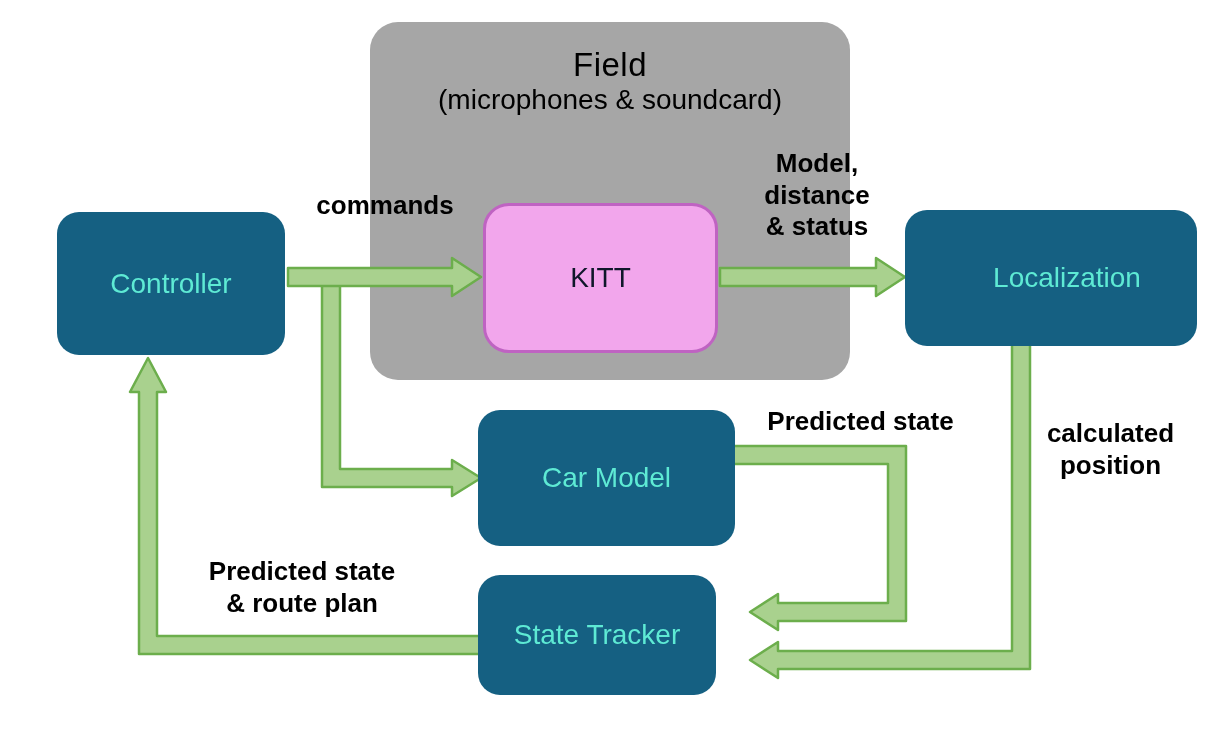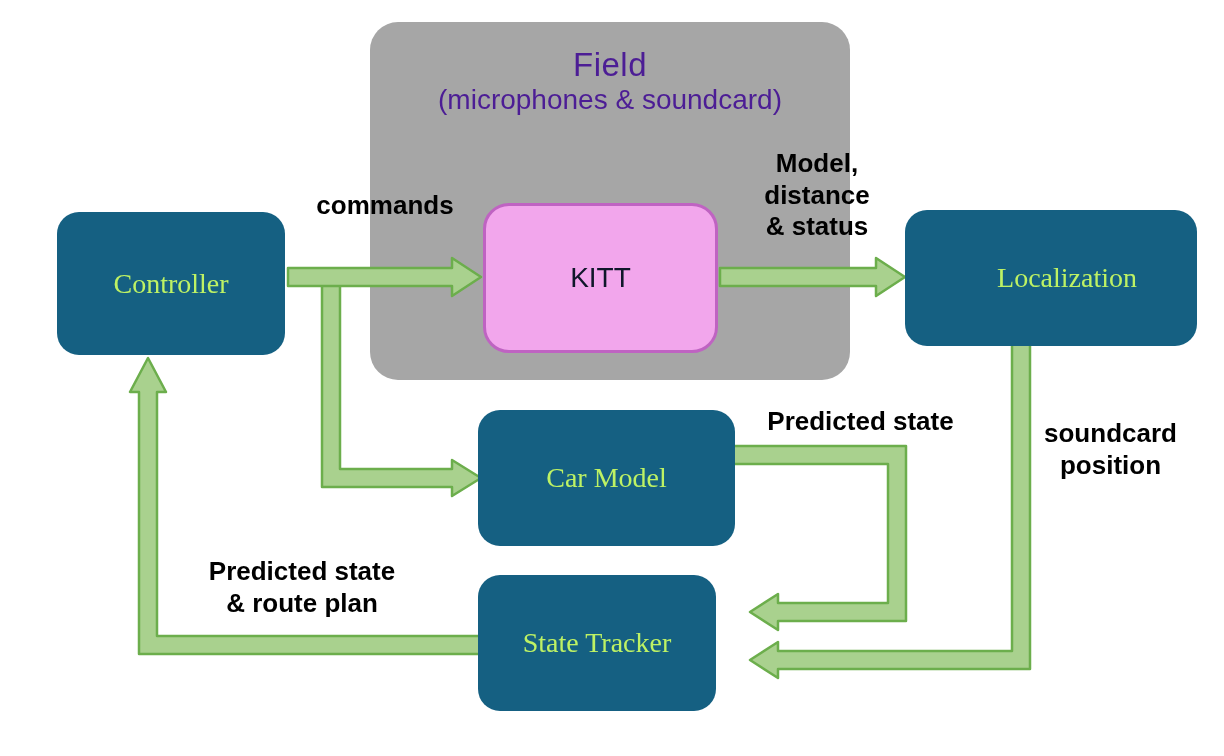--- a/index.html
+++ b/index.html
@@ -13,48 +13,47 @@
   }
   .layer { position: absolute; left: 0; top: 0; width: 1224px; height: 756px; }
 
   
   .field {
     position: absolute;
     left: 370px; top: 22px;
     width: 480px; height: 358px;
     background: var(--field-fill, #a6a6a6);
     border-radius: 28px;
-    color: #4c1d95;
+    color: #000000;
     text-align: center;
   }
   .field-title {
     margin-top: 24px;
     font-size: 33px;
     letter-spacing: 0.5px;
   }
   .field-subtitle {
     font-size: 28px;
   }
 
   
   .node {
     position: absolute;
     background: var(--node-fill, #156082);
-    color: #bef264;
+    color: #5eead4;
     border-radius: 22px;
     display: flex;
     align-items: center;
     justify-content: center;
     font-size: 28px;
-    font-family: Liberation Serif, serif;
   }
   .node-controller   { left: 57px;  top: 212px; width: 228px; height: 143px; }
   .node-localization { left: 905px; top: 210px; width: 260px; height: 136px; padding-left: 32px; }
   .node-car-model    { left: 478px; top: 410px; width: 257px; height: 136px; text-align: center; }
-  .node-state-tracker{ left: 478px; top: 575px; width: 238px; height: 136px; }
+  .node-state-tracker{ left: 478px; top: 575px; width: 238px; height: 120px; }
 
   .node-kitt {
     position: absolute;
     left: 483px; top: 203px;
     width: 235px; height: 150px;
     background: var(--kitt-fill, #f2a6ec);
     border: 3px solid var(--kitt-border, #bf63c2);
     border-radius: 26px;
     color: #0f172a;
     display: flex;
@@ -142,21 +141,21 @@
     <span>Model,</span>
     <span>distance</span>
     <span>&amp; status</span>
   </div>
 
   <div class="edge-label lbl-predicted-state">
     <span>Predicted state</span>
   </div>
 
   <div class="edge-label lbl-calculated-position">
-    <span>soundcard</span>
+    <span>calculated</span>
     <span>position</span>
   </div>
 
   <div class="edge-label lbl-estimated-state">
     <span>Predicted state</span>
     <span>&amp; route plan</span>
   </div>
 
 </div>
 

